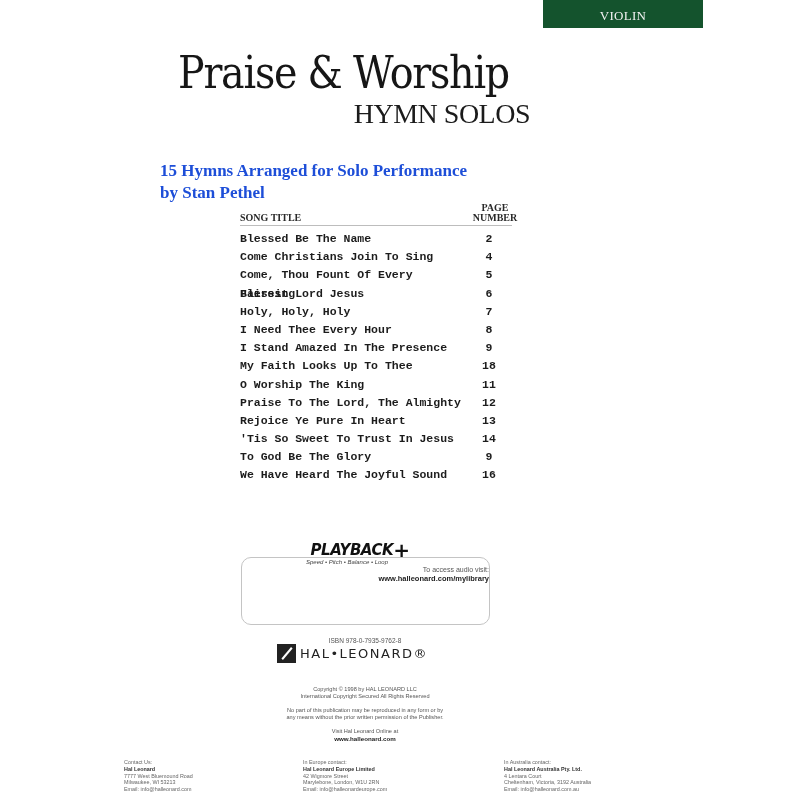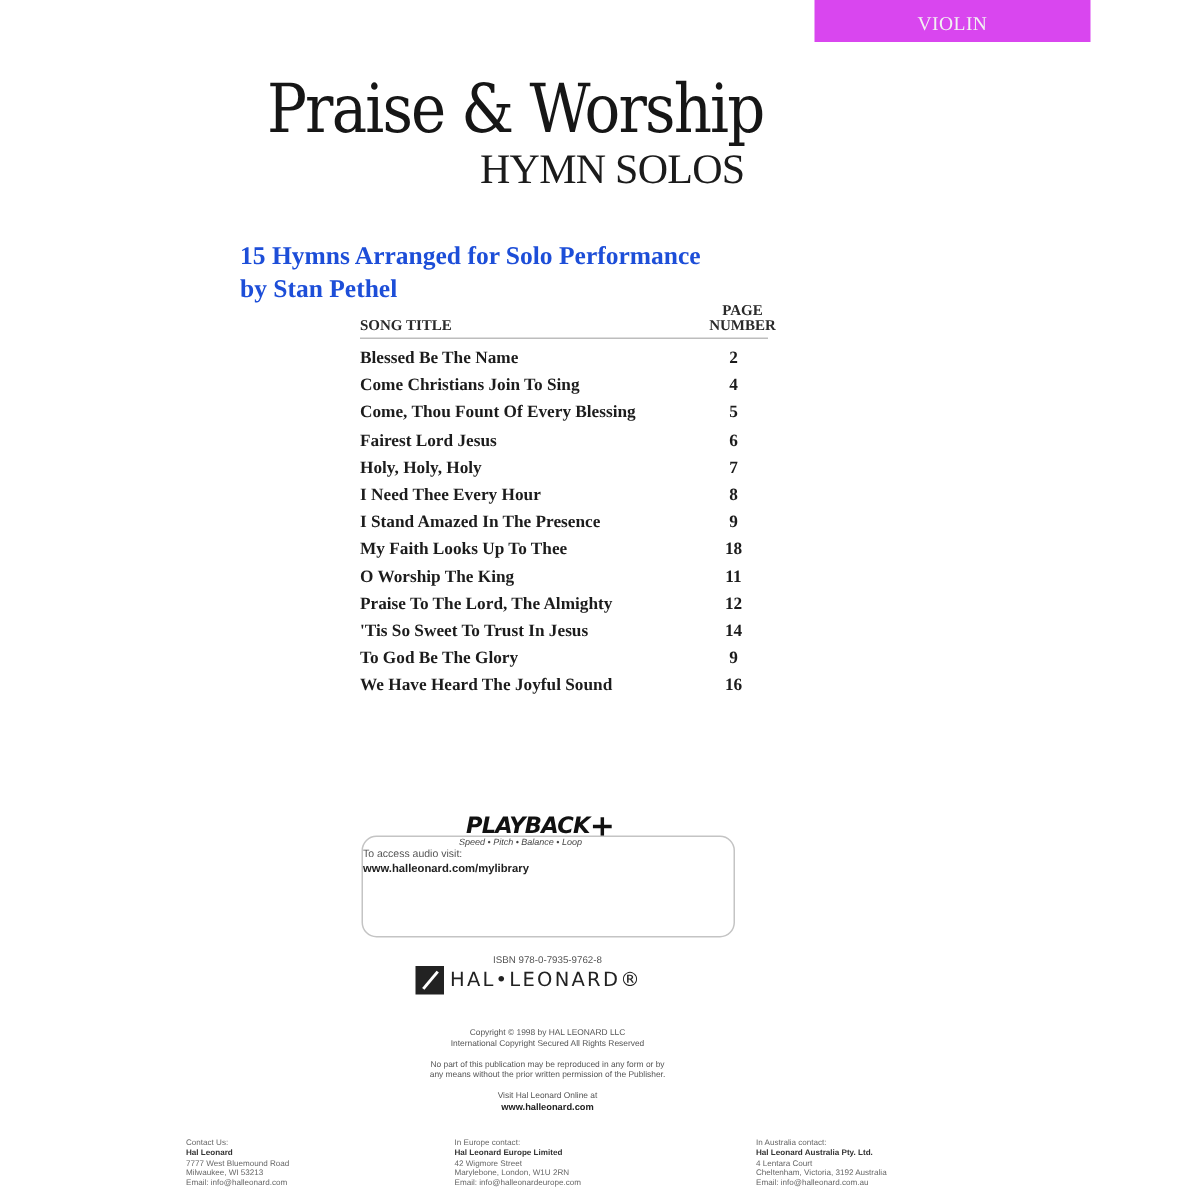--- a/index.html
+++ b/index.html
@@ -1,31 +1,31 @@
 <!DOCTYPE html>
 <html><head>
   <meta charset="utf-8">
   <style>
     html, body { margin:0; padding:0; }
     body { width:800px; height:800px; background:#ffffff; position:relative; overflow:hidden; color:#1a1a1a; font-family:"Liberation Serif", serif; }
-    .tab { position:absolute; left:543px; top:0; width:184px; height:28px; background:#d946ef; color:#f2f2f2; font-family:"Liberation Serif", serif; font-size:13px; text-align:center; line-height:32px; letter-spacing:0.3px; }
+    .tab { position:absolute; left:543px; top:0; width:160px; height:28px; background:#14532d; color:#f2f2f2; font-family:"Liberation Serif", serif; font-size:13px; text-align:center; line-height:32px; letter-spacing:0.3px; }
     .title { position:absolute; left:178px; top:46px; width:380px; font-family:"DejaVu Serif", serif; font-size:45px; font-weight:normal; letter-spacing:-1.4px; line-height:54px; color:#161616; transform:scaleX(0.88); transform-origin:left top; white-space:nowrap; }
-    .subtitle { position:absolute; left:320px; top:98px; width:210px; text-align:left; font-family:"Liberation Serif", serif; font-size:28px; line-height:32px; letter-spacing:-0.5px; color:#1b1b1b; white-space:nowrap; }
+    .subtitle { position:absolute; left:320px; top:98px; width:210px; text-align:right; font-family:"Liberation Serif", serif; font-size:28px; line-height:32px; letter-spacing:-0.5px; color:#1b1b1b; white-space:nowrap; }
     .byline { position:absolute; left:160px; top:144px; width:440px; text-align:left; font-family:"Liberation Serif", serif; font-weight:bold; font-size:17px; line-height:22px; color:#1d4ed8;margin-top:16px; }
     .toc { position:absolute; left:240px; top:203px; width:272px; }
     .toc-head { display:flex; justify-content:space-between; align-items:flex-end; font-family:"Liberation Serif", serif; font-weight:bold; font-size:10px; color:#2a2a2a; padding-bottom:2px; border-bottom:1.5px solid #bdbdbd; }
     .toc-head .pn { text-align:center; width:46px; line-height:10px; margin-right:-6px; }
-    .toc-row { display:flex; justify-content:space-between; height:18.2px; line-height:18.2px; font-family:Liberation Serif, serif; font-weight:bold; font-size:11.5px; color:#1c1c1c; }
+    .toc-row { display:flex; justify-content:space-between; height:18.2px; line-height:18.2px; font-family:Liberation Mono, monospace; font-weight:bold; font-size:11.5px; color:#1c1c1c; }
     .toc-rows { padding-top:4px; }
     .toc-row .num { width:30px; text-align:center; margin-right:8px; }
     .pb { position:absolute; left:290px; top:522px; width:140px; text-align:center;margin-top:20px; }
     .pb-logo { font-family:"DejaVu Sans", sans-serif; font-weight:bold; font-style:italic; font-size:15px; letter-spacing:-0.5px; color:#111; line-height:16px; }
     .pb-logo .plus { font-size:20px; font-style:normal; vertical-align:-2px; }
     .pb-sub { font-family:"Liberation Sans", sans-serif; font-style:italic; font-size:6px; color:#444; line-height:8px; margin-left:-26px; }
-    .audio-box { position:absolute; left:241px; top:557px; width:247px; height:66px; border:1px solid #c4c4c4; border-radius:10px; text-align:left; }
+    .audio-box { position:absolute; left:241px; top:557px; width:247px; height:66px; border:1px solid #c4c4c4; border-radius:10px; text-align:right; }
     .audio-box .l1 { font-family:"Liberation Sans", sans-serif; font-size:7px; color:#555; margin-top:7px; line-height:9px; }
     .audio-box .l2 { font-family:"Liberation Sans", sans-serif; font-weight:bold; font-size:7.5px; color:#222; line-height:9px; }
     .isbn { position:absolute; left:300px; top:637px; width:130px; text-align:center; font-family:"Liberation Sans", sans-serif; font-size:6.5px; color:#555; }
     .hl { position:absolute; left:277px; top:644px; display:flex; align-items:center; }
     .hl-mark { width:19px; height:19px; background:#222; position:relative; margin-right:4px; }
     .hl-mark:after { content:""; position:absolute; left:9px; top:2px; width:2px; height:15px; background:#fff; transform:rotate(40deg); }
     .hl-text { font-family:"DejaVu Sans", sans-serif; font-size:13px; letter-spacing:1.5px; color:#222; }
     .copy { position:absolute; left:265px; top:686px; width:200px; text-align:center; font-family:"Liberation Sans", sans-serif; font-size:5.6px; line-height:7px; color:#555; }
     .copy .gap { height:7px; }
     .copy b { color:#222; font-size:6.2px; }
@@ -89,20 +89,24 @@
       </div>
       <div class="toc-row">
         <span>O Worship The King</span>
         <span class="num">11</span>
       </div>
       <div class="toc-row">
         <span>Praise To The Lord, The Almighty</span>
         <span class="num">12</span>
       </div>
       <div class="toc-row">
+        <span>Rejoice Ye Pure In Heart</span>
+        <span class="num">13</span>
+      </div>
+      <div class="toc-row">
         <span>'Tis So Sweet To Trust In Jesus</span>
         <span class="num">14</span>
       </div>
       <div class="toc-row">
         <span>To God Be The Glory</span>
         <span class="num">9</span>
       </div>
       <div class="toc-row">
         <span>We Have Heard The Joyful Sound</span>
         <span class="num">16</span>

